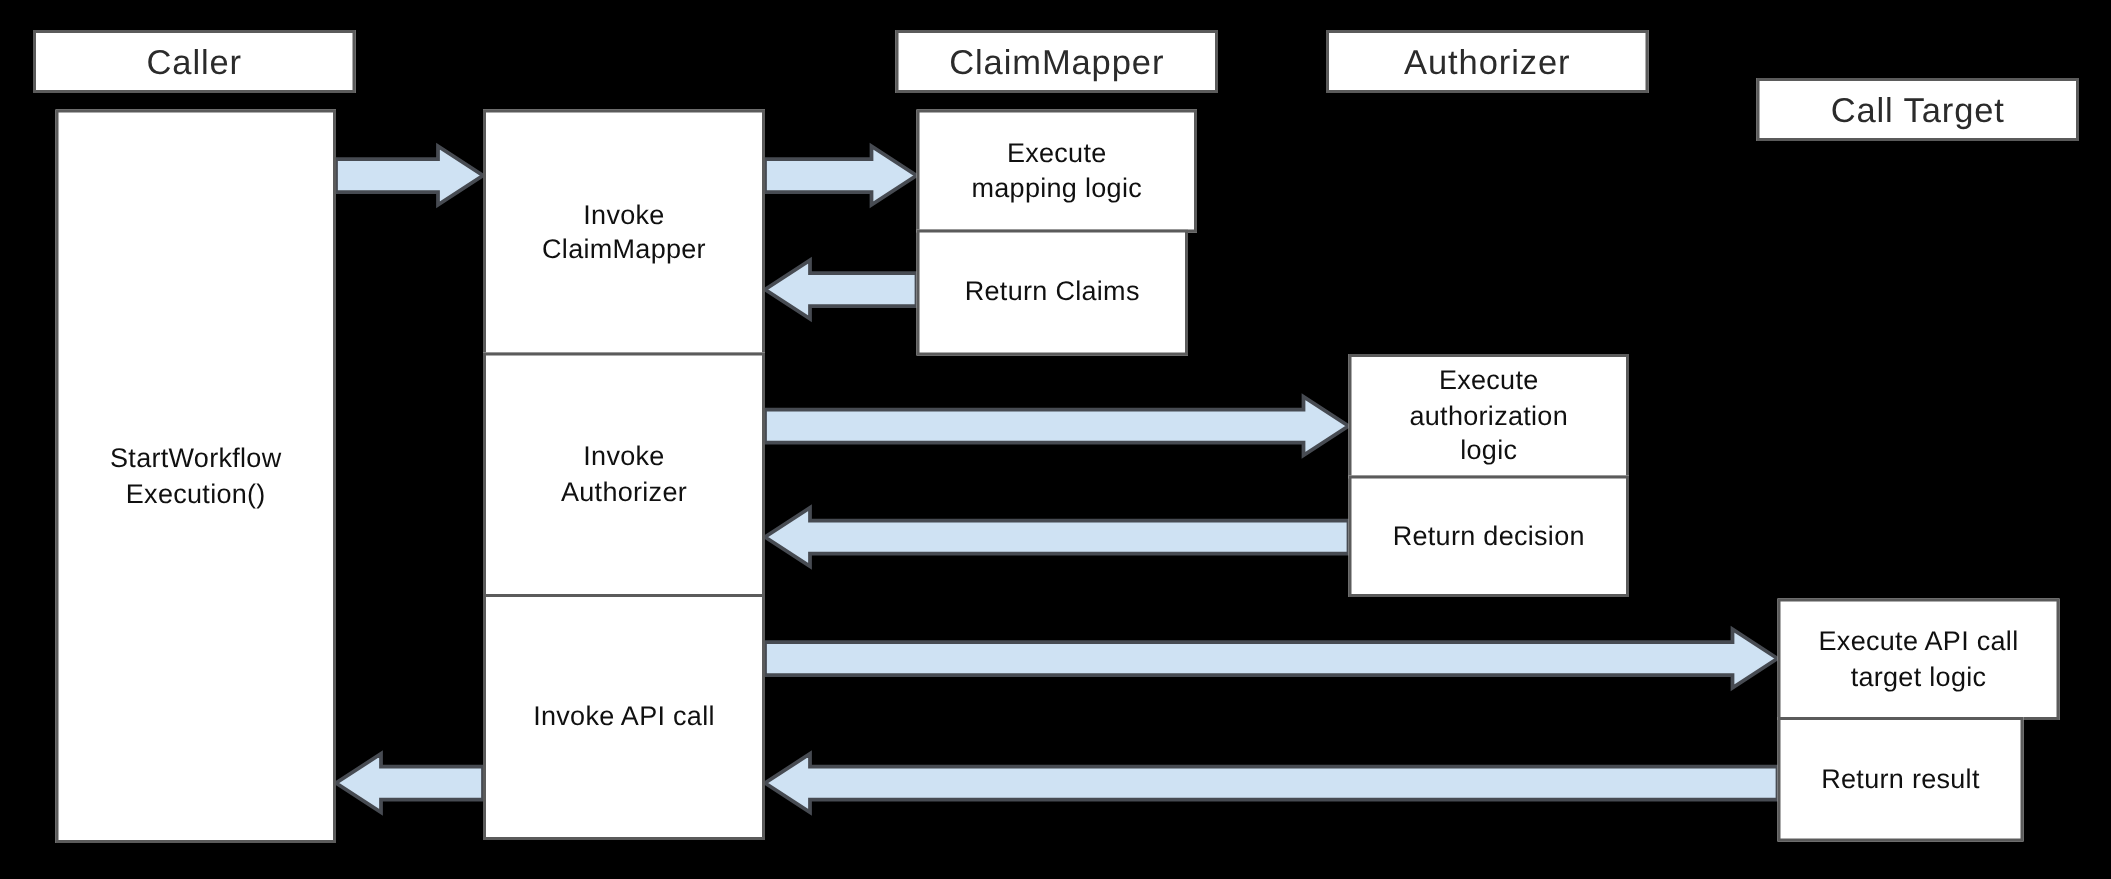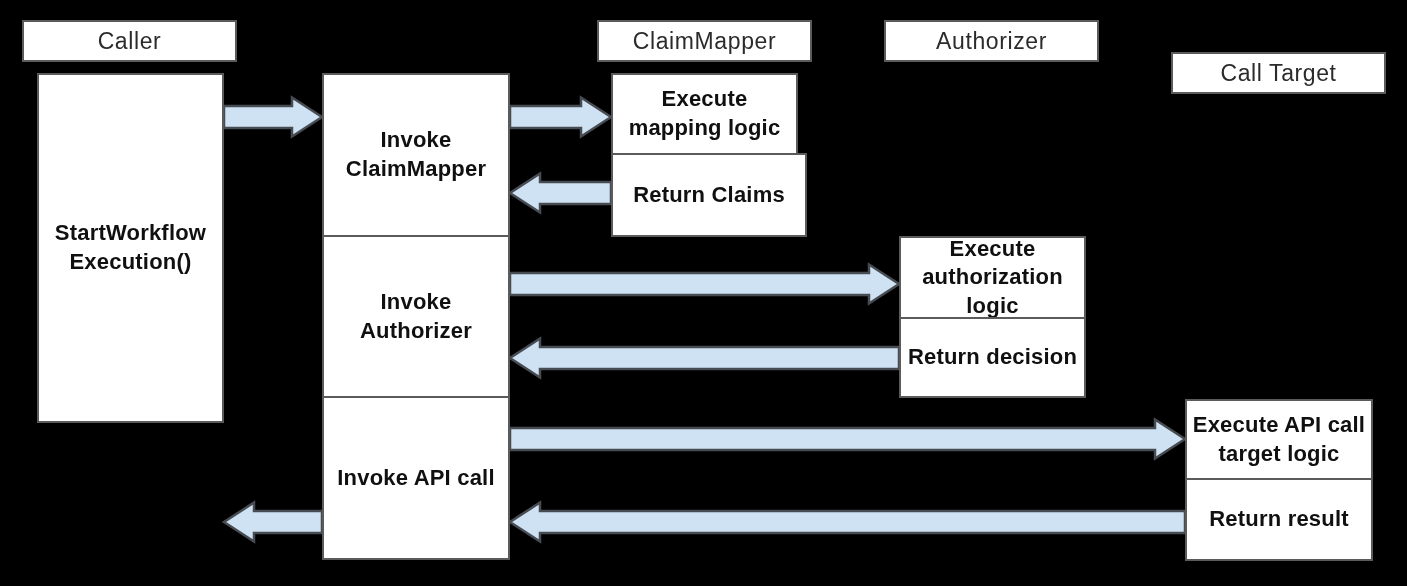--- a/index.html
+++ b/index.html
@@ -46,22 +46,22 @@
   .box {
     position: absolute;
     background: #ffffff;
     border: 2px solid #5b5b5b;
     box-sizing: border-box;
     display: flex;
     align-items: center;
     justify-content: center;
   }
   .box-label {
-    font-size: 22px;
-    font-weight: bold;
+    font-size: 18px;
+    font-weight: normal;
     color: #101010;
     text-align: center;
     white-space: pre-line;
     line-height: 1.3;
     letter-spacing: 0.2px;
   }
 </style>
 </head>
 <body>
 
@@ -84,55 +84,55 @@
   <div class="hdr" style="left:597px;">
     <span>ClaimMapper</span>
   </div>
   <div class="hdr" style="left:884px;">
     <span>Authorizer</span>
   </div>
   <div class="hdr" style="left:1171px;margin-top:32px;">
     <span>Call Target</span>
   </div>
 
-  <div class="box" style="left:37px; top:73px; width:187px; height:350px;">
+  <div class="box" style="left:37px; top:73px; width:187px; height:489px;">
     <span class="box-label">StartWorkflow
 Execution()</span>
   </div>
 
   <div class="box" style="left:322px; top:73px; width:188px; height:164px;">
     <span class="box-label">Invoke
 ClaimMapper</span>
   </div>
   <div class="box" style="left:322px; top:235px; width:188px; height:163px;">
     <span class="box-label">Invoke
 Authorizer</span>
   </div>
   <div class="box" style="left:322px; top:396px; width:188px; height:164px;">
     <span class="box-label">Invoke API call</span>
   </div>
 
   <div class="box" style="left:611px; top:73px; width:187px; height:82px;">
     <span class="box-label">Execute
 mapping logic</span>
   </div>
-  <div class="box" style="left:611px; top:153px; width:196px; height:84px;">
+  <div class="box" style="left:611px; top:153px; width:181px; height:84px;">
     <span class="box-label">Return Claims</span>
   </div>
 
   <div class="box" style="left:899px; top:236px; width:187px; height:83px;">
     <span class="box-label">Execute
 authorization
 logic</span>
   </div>
   <div class="box" style="left:899px; top:317px; width:187px; height:81px;">
     <span class="box-label">Return decision</span>
   </div>
 
   <div class="box" style="left:1185px; top:399px; width:188px; height:81px;">
     <span class="box-label">Execute API call
 target logic</span>
   </div>
-  <div class="box" style="left:1185px; top:478px; width:188px; height:83px;">
+  <div class="box" style="left:1185px; top:478px; width:164px; height:83px;">
     <span class="box-label">Return result</span>
   </div>
 
 </div>
 
 </body></html>

